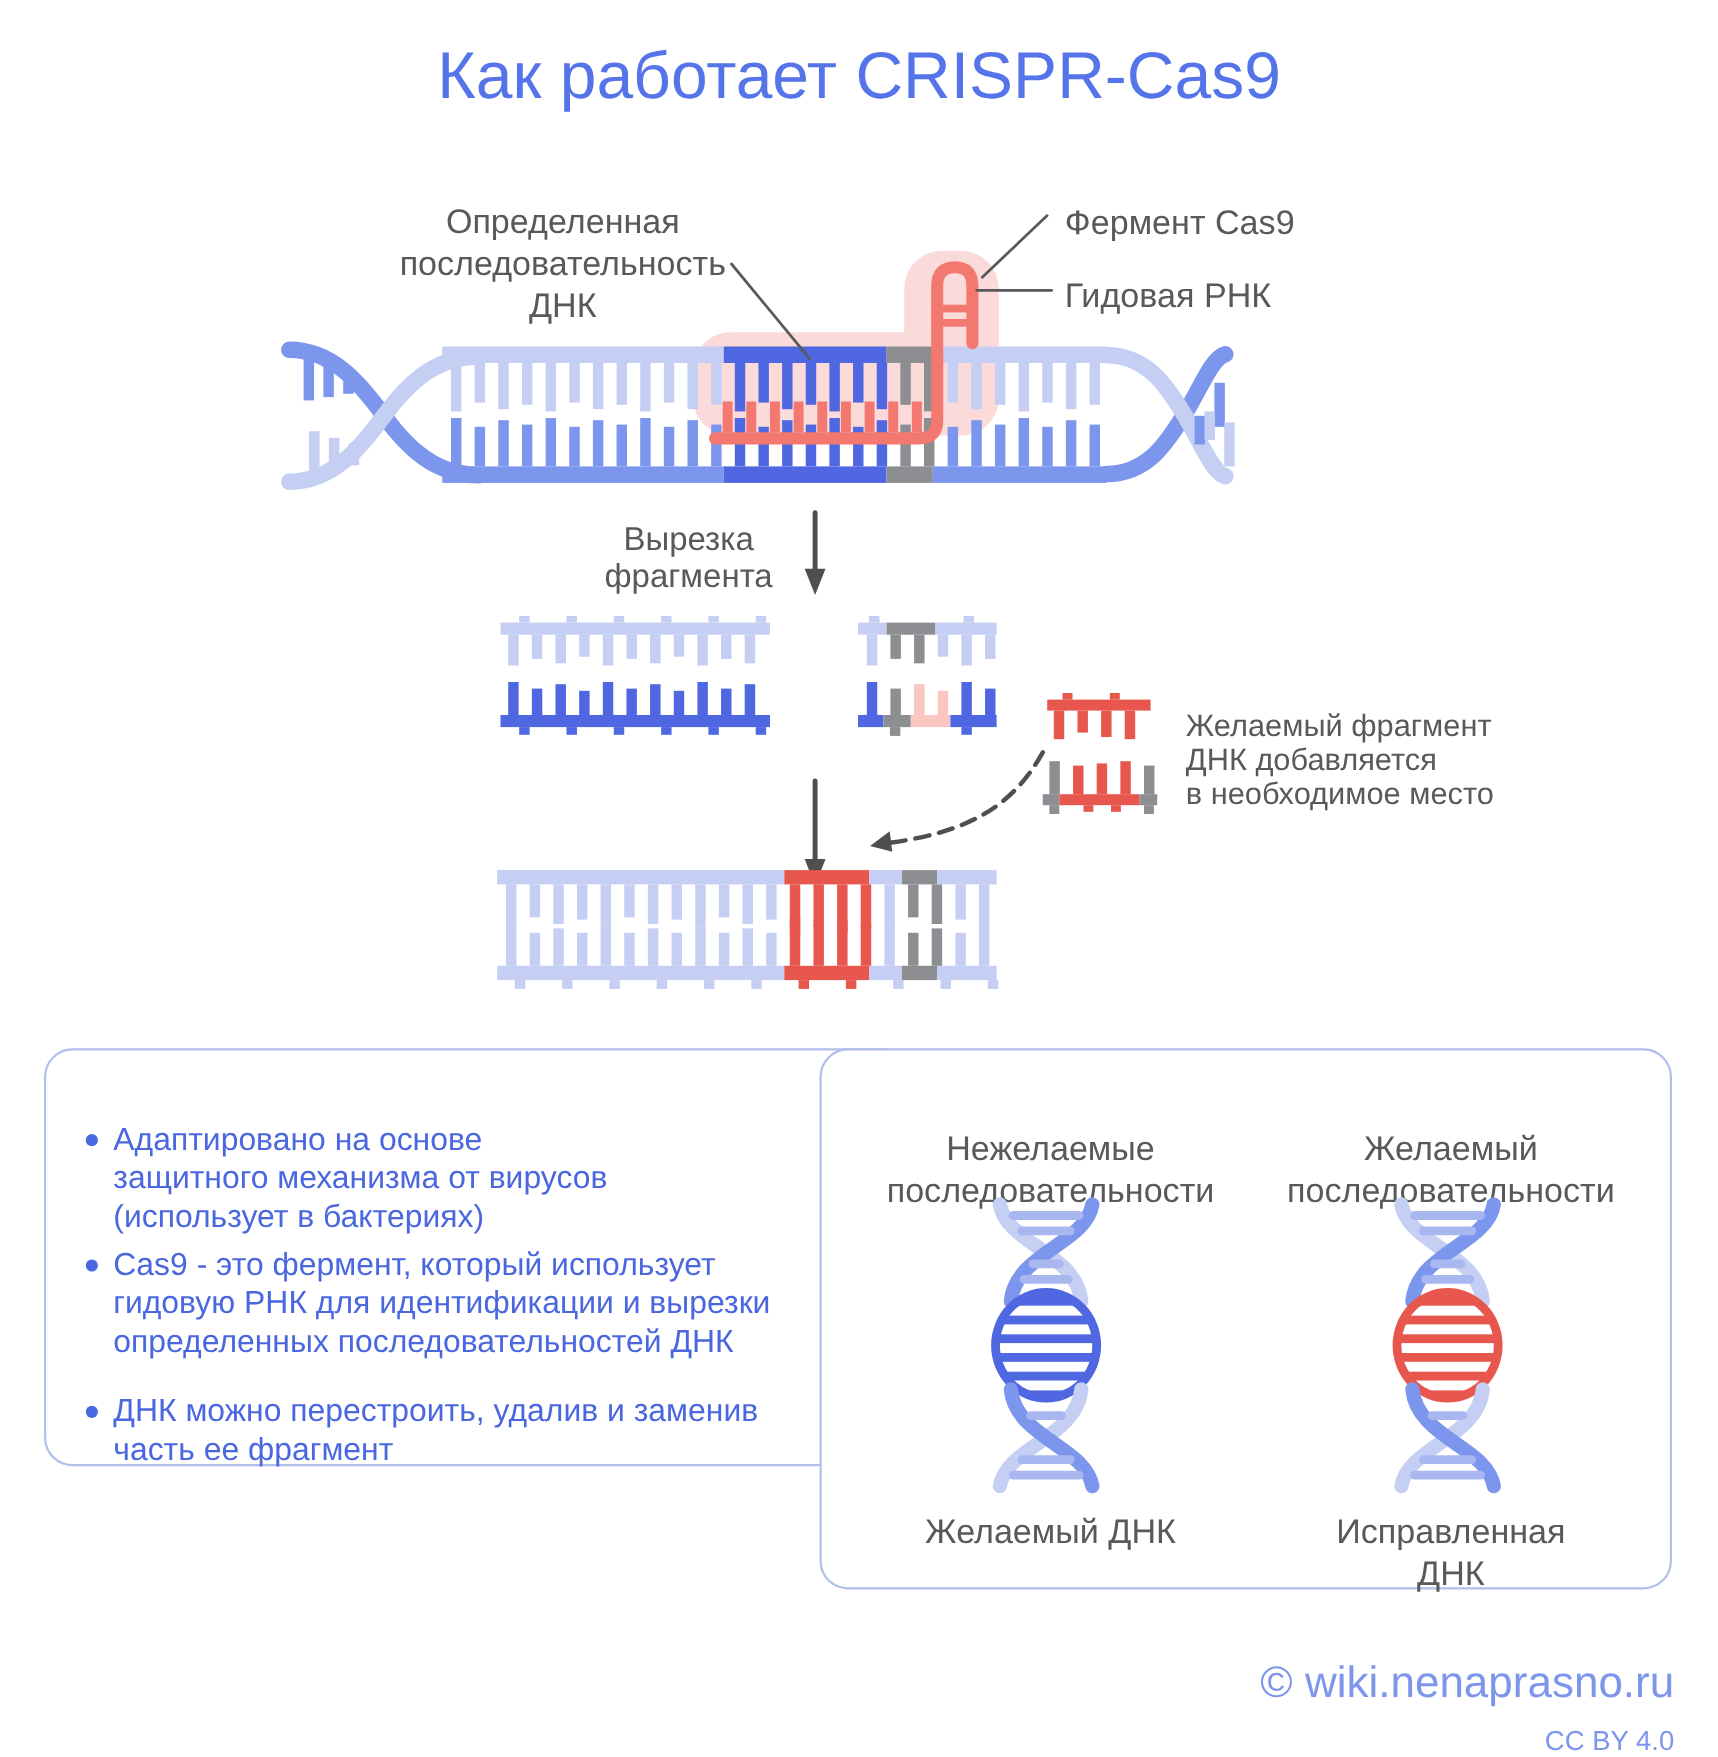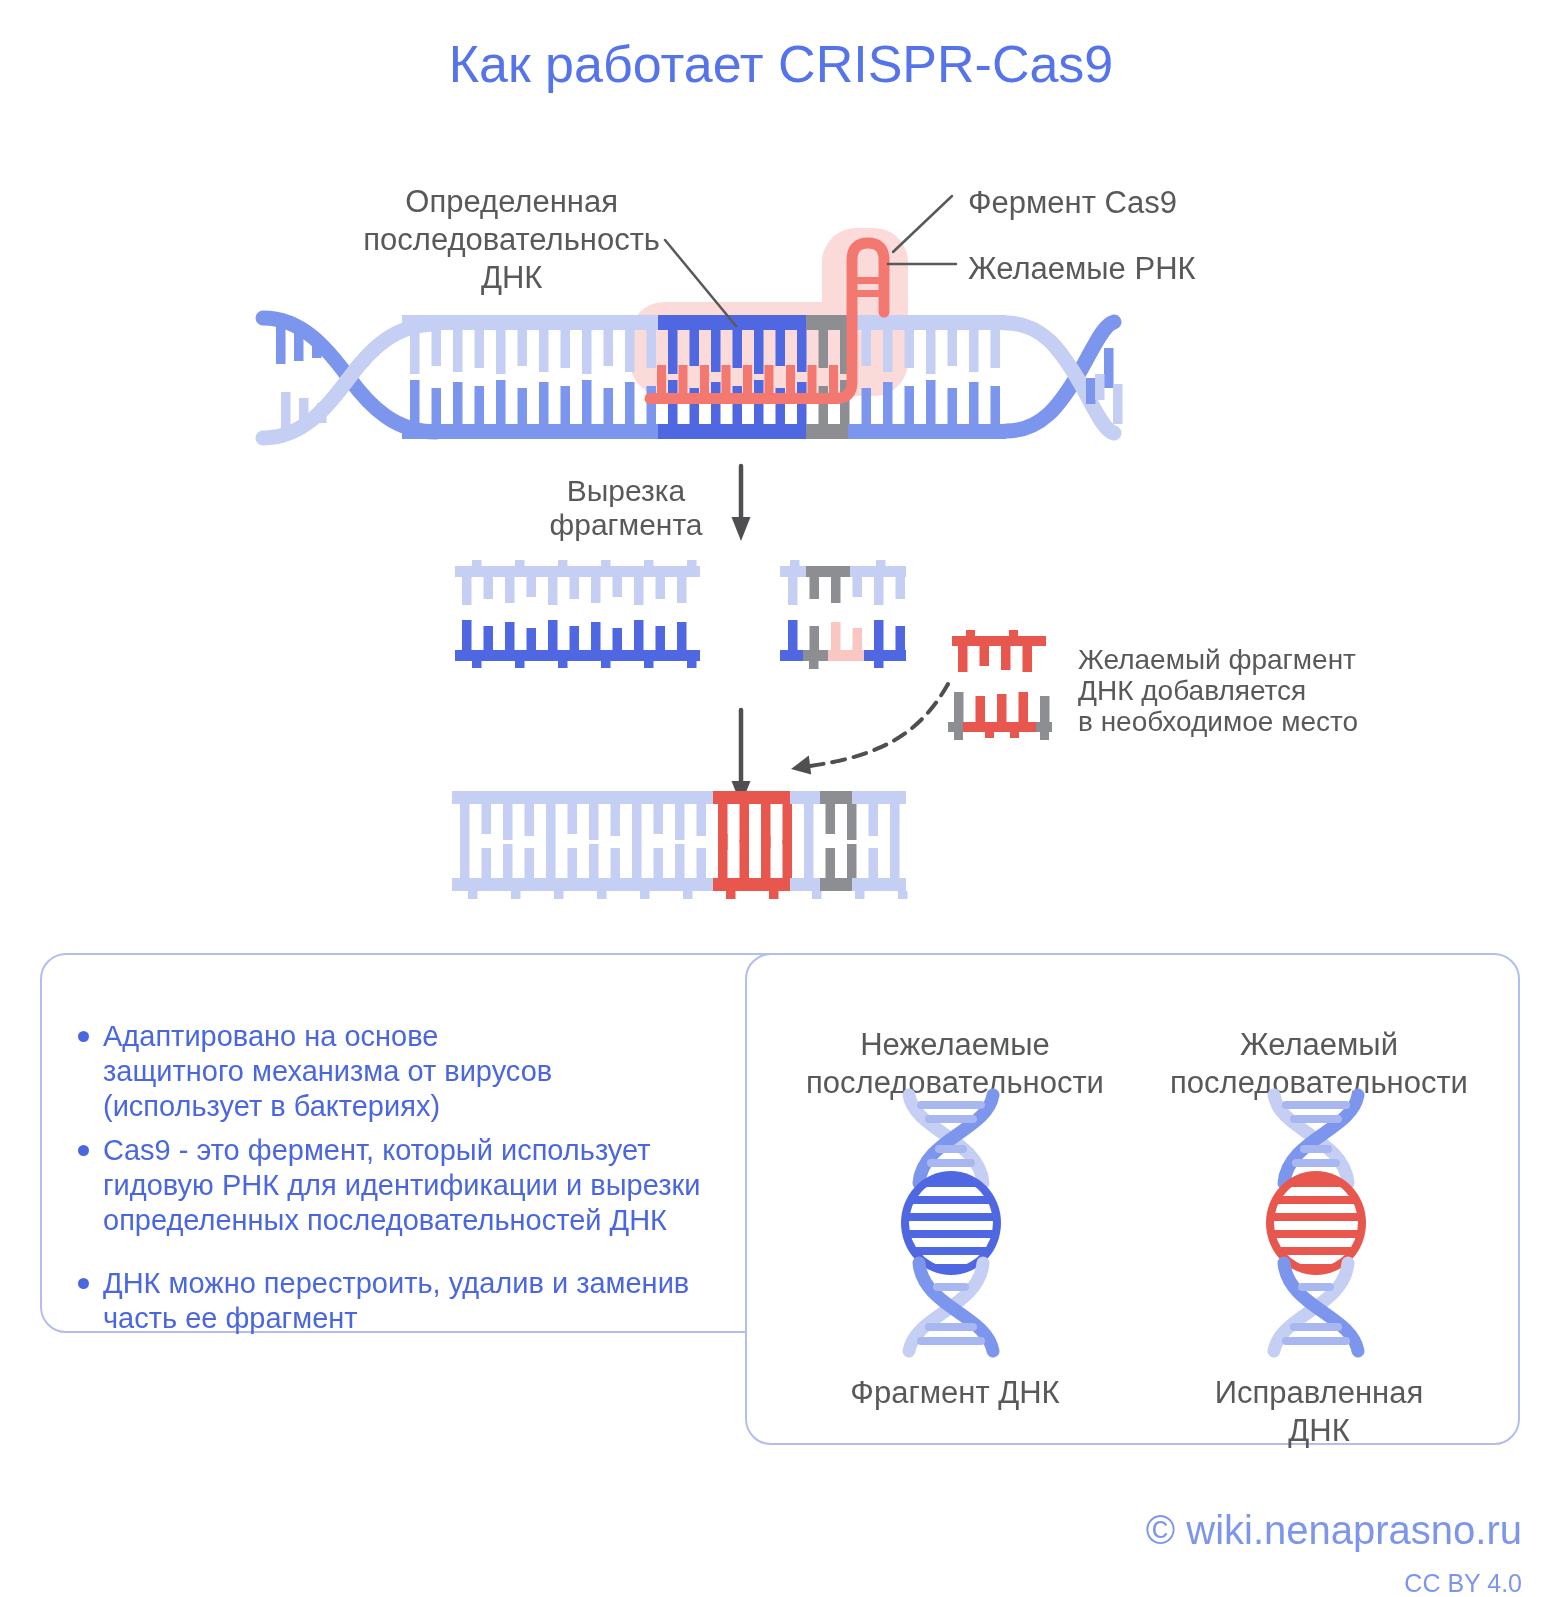--- a/index.html
+++ b/index.html
@@ -1,18 +1,18 @@
 <!DOCTYPE html>
 <html style="--title: #5674EA; --text-dark: #58595B; --text-blue: #4A67E0; --strand-light: #C5CEF3; --strand-medium: #7B96EC; --strand-dark: #4F67E1; --strand-gray: #8C8E92; --rung-light: #A9B7F0; --rna-red: #F3786F; --accent-red: #E8574D; --pink-soft: #FBDBDA; --pink-tooth: #F9C6C1; --box-border: #B2BFEC; --credit: #7D96EB; --arrow: #4F4F52;"><head>
 <meta charset="utf-8">
 <style>
   html,body{margin:0;padding:0}
   body{width:1562px;height:1597px;background:#fff;font-family:"Liberation Sans",sans-serif;position:relative;overflow:hidden}
   .page{position:absolute;inset:0}
-  .title{position:absolute;top:34px;left:0;width:100%;text-align:center;font-size:52px;color:var(--title);font-weight:400}
+  .title{position:absolute;top:34px;left:0;width:100%;text-align:center;font-size:60px;color:var(--title);font-weight:400}
   #diagram{position:absolute;left:0;top:0}
   .lbl{position:absolute;color:var(--text-dark);font-size:31px;line-height:38px}
   .lbl.tight{font-size:28px;line-height:31px}
   .lbl.mid{font-size:30px;line-height:34px}
   .alignR{text-align:center}
   .alignC{text-align:center;transform:translateX(-50%)}
   .box{position:absolute;border:2.5px solid var(--box-border);border-radius:26px;background:#fff;box-sizing:border-box}
   #info-box{left:40px;top:953px;width:792px;height:380px;padding:64px 18px 0 30px}
   .bullet{display:flex;color:var(--text-blue);font-size:29px;line-height:35px}
   .bullet .dot{flex:0 0 auto;width:11px;height:11px;border-radius:50%;background:var(--text-blue);margin:12px 14px 0 6px}
@@ -311,21 +311,21 @@
     </svg>
 
   <div class="lbl alignR" style="right:902px;top:183px">
     <div>Определенная</div>
     <div>последовательность</div>
     <div>ДНК</div>
   </div>
 
   <div class="lbl" style="left:968px;top:184px">Фермент Cas9</div>
 
-  <div class="lbl" style="left:968px;top:250px">Желаемые РНК</div>
+  <div class="lbl" style="left:968px;top:250px">Гидовая РНК</div>
 
   <div class="lbl mid alignC" style="left:626px;top:474px">
     <div>Вырезка</div>
     <div>фрагмента</div>
   </div>
 
   <div class="lbl tight" style="left:1078px;top:644px">
     <div>Желаемый фрагмент</div>
     <div>ДНК добавляется</div>
     <div>в необходимое место</div>
@@ -419,21 +419,21 @@
         <path d="M50,258 L110,258" stroke="#A9B7F0" stroke-width="8" fill="none" stroke-linecap="round" stroke-linejoin="round"></path>
       </g>
       <defs>
         <clipPath id="helix-right-clip">
           <ellipse cx="80" cy="140" rx="42" ry="44"></ellipse>
         </clipPath>
       </defs>
     </svg>
 
   <div class="lbl alignC" style="left:955px;top:1374px">
-    <div>Фрагмент ДНК</div>
+    <div>Желаемый ДНК</div>
   </div>
   <div class="lbl alignC" style="left:1319px;top:1374px">
     <div>Исправленная</div>
     <div>ДНК</div>
   </div>
 
   <div class="footer">
     <div class="credit">© wiki.nenaprasno.ru</div>
     <div class="license">CC BY 4.0</div>
   </div>

